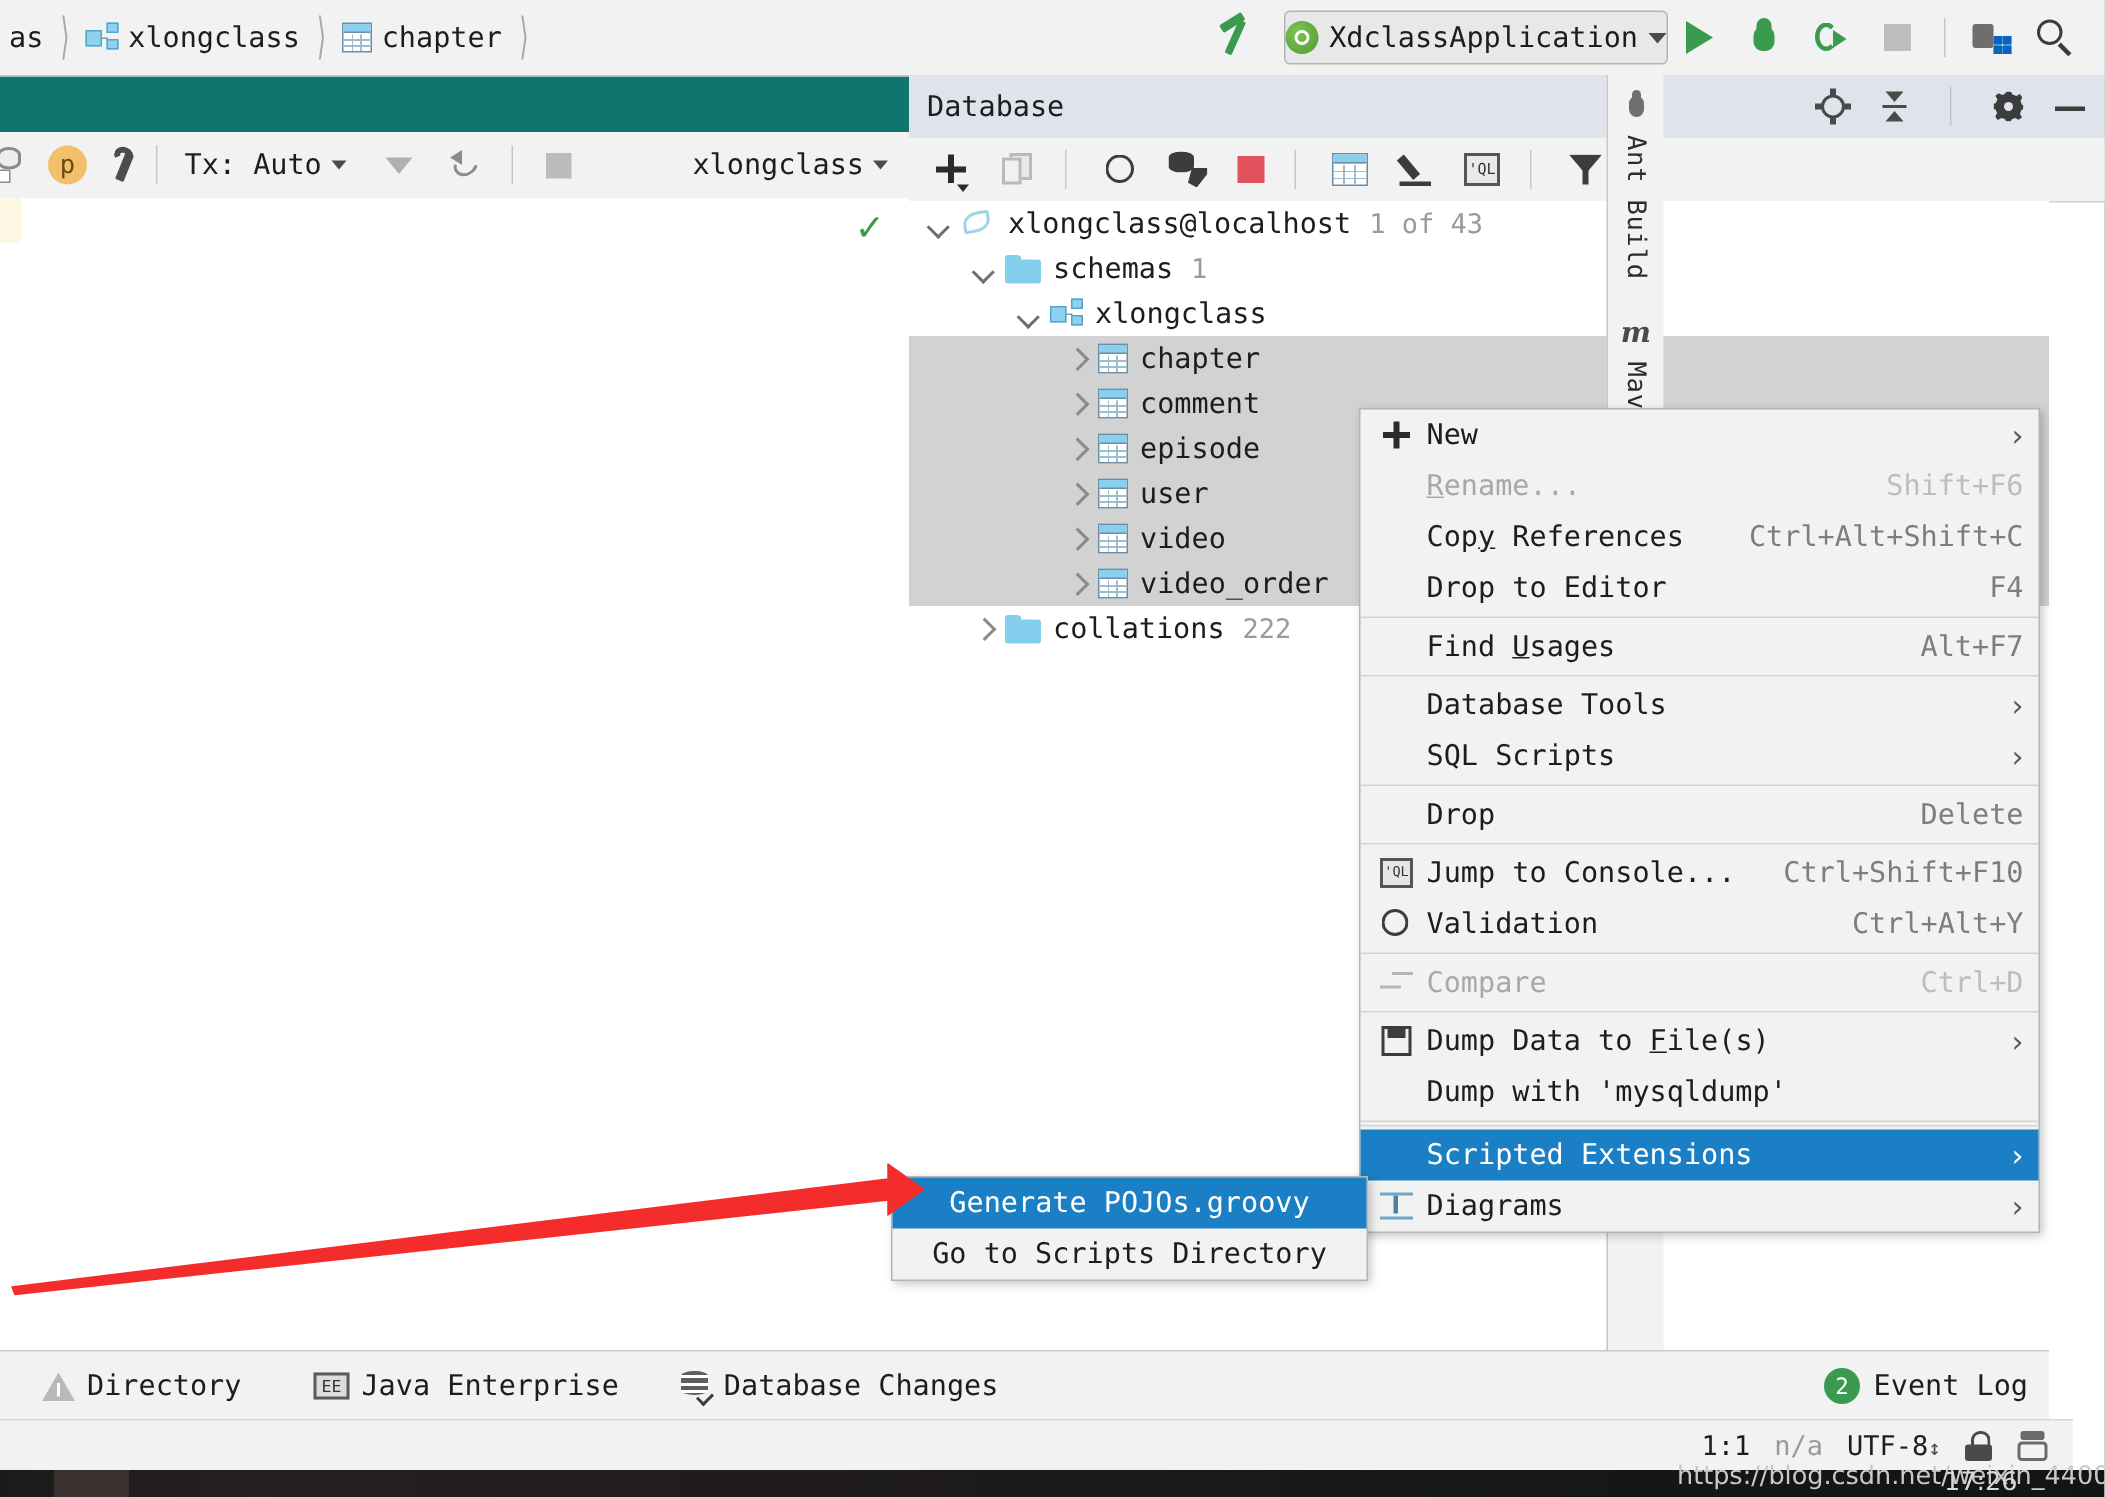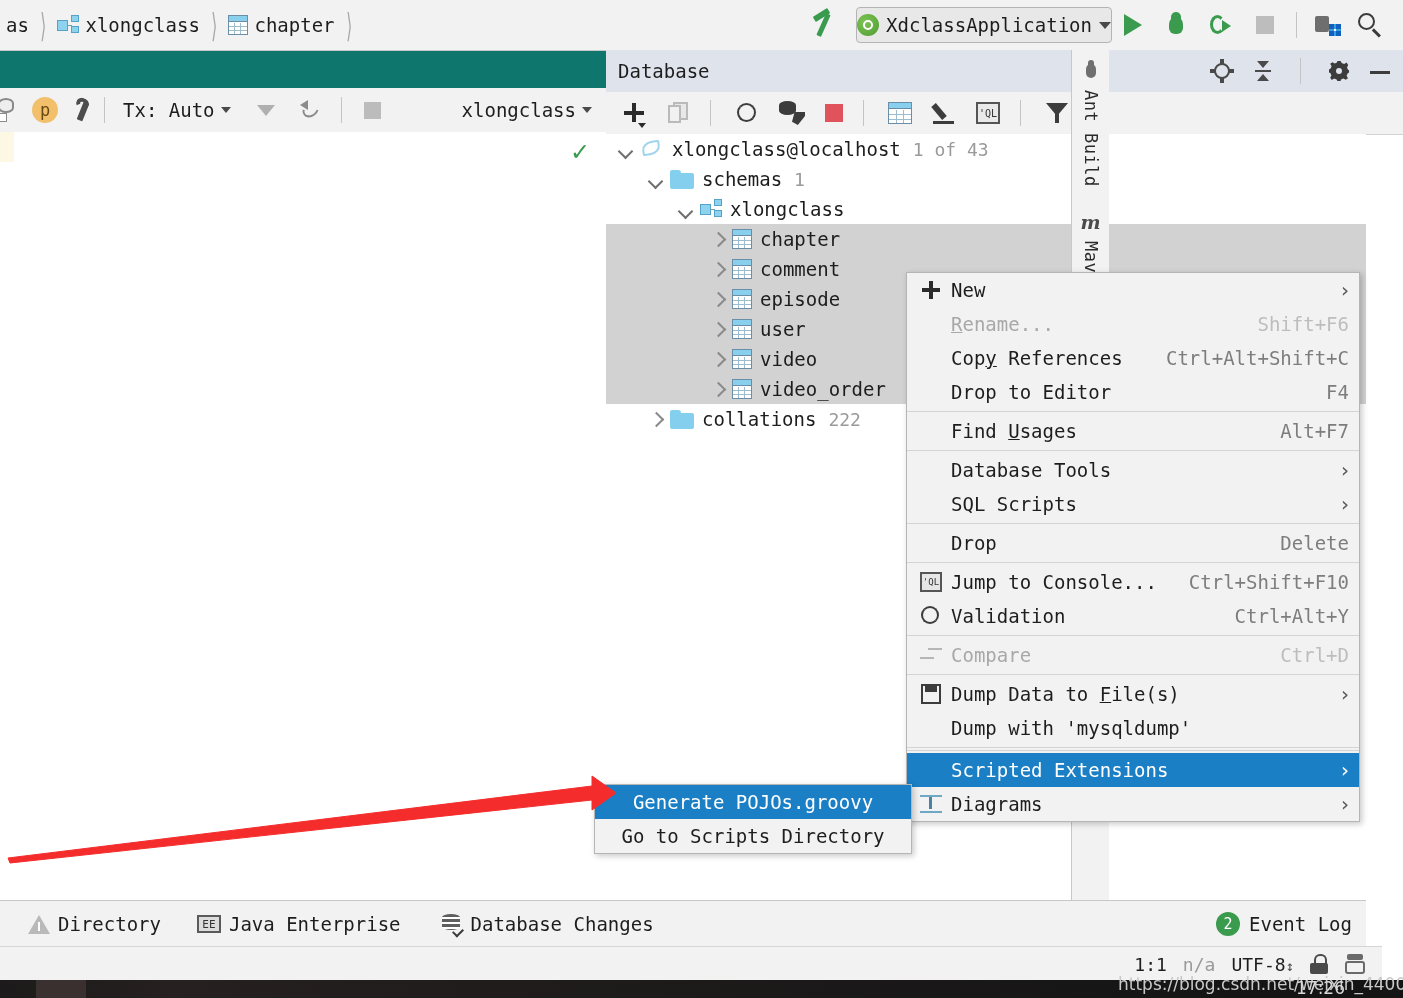--- a/index.html
+++ b/index.html
@@ -907,21 +907,21 @@
       <span class="vi vi-bean"></span>
       <span class="vlabel">Bean Validation</span>
     </div>
   </div>
 
   <div class="abs" id="bottombar">
     <div class="bitem">
       <span class="ic-warn"></span>
       <span>Directory</span>
     </div>
-    <div class="bitem" style="margin-left:36px">
+    <div class="bitem" style="margin-left:48px">
       <span class="ic-ee">EE</span>
       <span>Java Enterprise</span>
     </div>
     <div class="bitem" style="margin-left:40px">
       <span class="ic-dbchg"></span>
       <span>Database Changes</span>
     </div>
     <div class="eventlog">
       <span class="evbadge">2</span>
       <span style="font-size:19px;color:#1d1d1d">Event Log</span>

